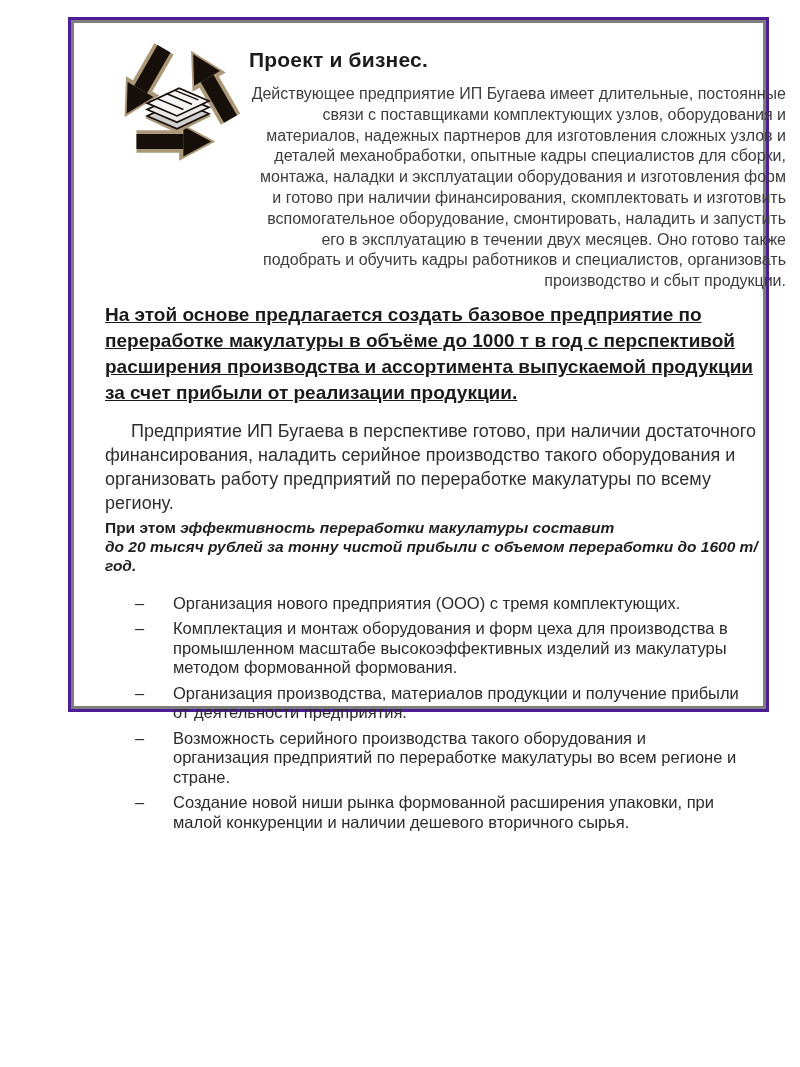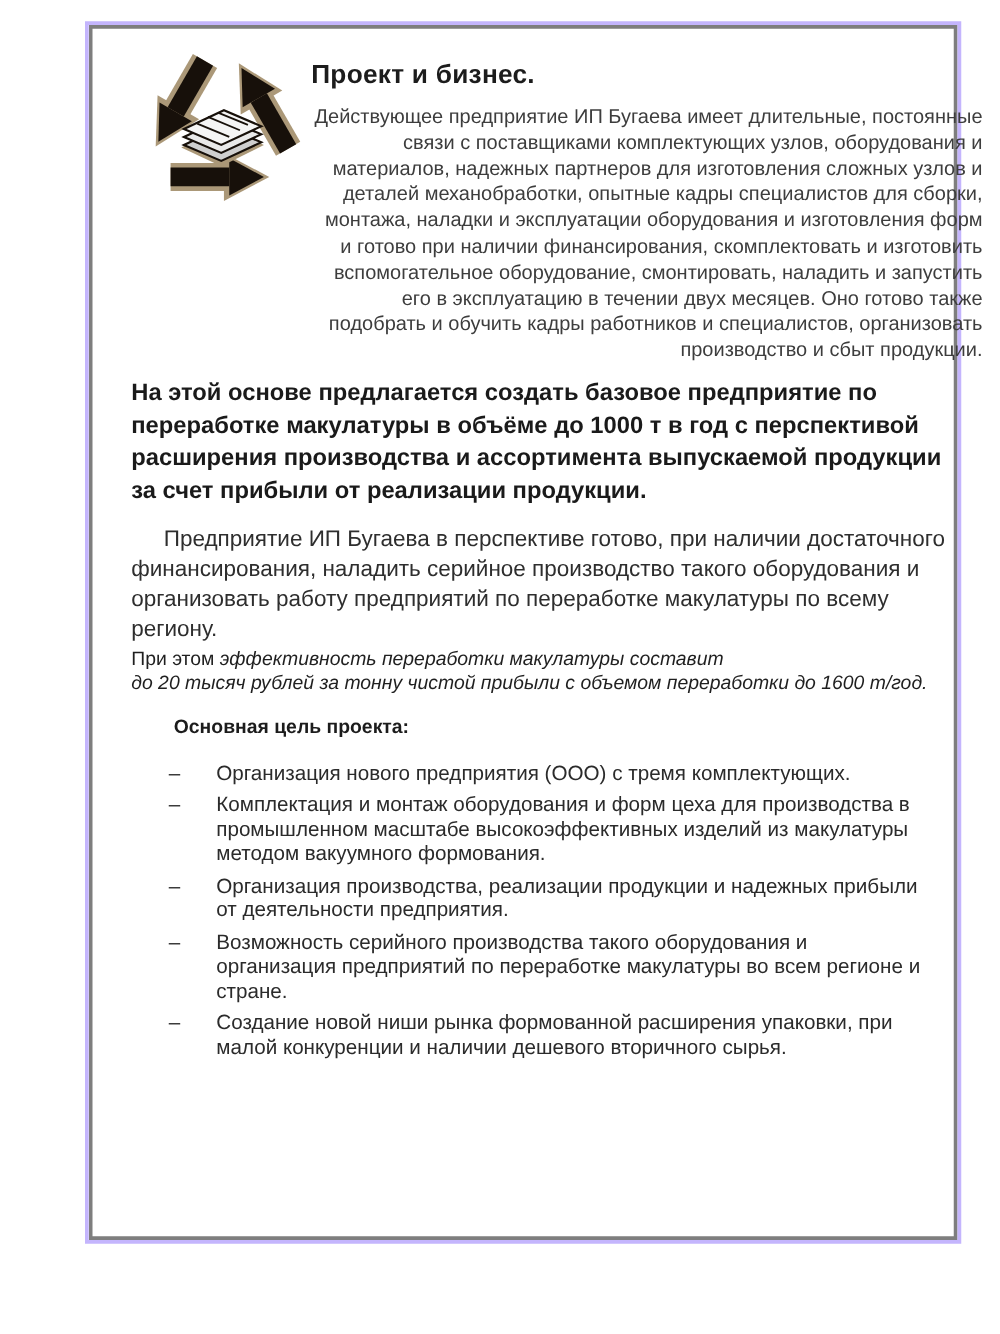--- a/index.html
+++ b/index.html
@@ -8,23 +8,23 @@
     background: #ffffff;
     font-family: "Liberation Sans", sans-serif;
     color: #2e2e2e;
     overflow: hidden;
   }
   .canvas { position: relative; width: 800px; height: 1067px; background: #fff; }
 
   .slide {
     position: absolute;
     left: 68px; top: 17px;
-    width: 701px; height: 978px;
+    width: 701px; height: 695px;
     background: #fff;
-    border: 3px solid #c4b5fd;
+    border: 3px solid #4c1d95;
     box-shadow: inset 0 0 0 3px #7e7e7e;
     padding: 15px 34px 0 34px;
   }
 
   
   .header-row { display: flex; align-items: flex-start; }
   .logo-box { width: 128px; height: 128px; flex: 0 0 128px; margin: 2px 0 0 8px; }
   .logo-box svg { width: 128px; height: 128px; display: block; }
   .header-text { margin-left: 8px; width: 540px; }
   .page-title {
@@ -33,34 +33,34 @@
   }
   .intro {
     font-size: 16px; line-height: 20.8px; color: #3d3d3d;
     width: 537px;
     text-align: right;
   }
 
   .proposal {
     margin-top: 10px;
     font-size: 19px; font-weight: bold; line-height: 26px;
-    color: #1a1a1a; 
+    color: #1a1a1a; text-decoration: underline;
     width: 672px;
   }
 
   .perspective {
     margin-top: 13px;
     font-size: 18px; line-height: 24px; color: #2e2e2e;
     text-indent: 26px;
     width: 655px;
   }
 
   .efficiency {
     margin-top: 3px;
-    font-size: 15.5px; font-weight: normal; line-height: 19px;
+    font-size: 15.5px; font-weight: bold; line-height: 19px;
     color: #1f1f1f; width: 680px;
   }
   .efficiency .upright { font-style: normal; }
   .efficiency i { font-style: italic; }
 
   .goals-heading {
     margin: 17px 0 0 34px;
     font-size: 15.5px; font-weight: bold; color: #1c1c1c;
   }
 
@@ -122,34 +122,33 @@
         <p class="intro">Действующее предприятие ИП Бугаева имеет длительные, постоянные связи с поставщиками комплектующих узлов, оборудования и материалов, надежных партнеров для изготовления сложных узлов и деталей механобработки, опытные кадры специалистов для сборки, монтажа, наладки и эксплуатации оборудования и изготовления форм и готово при наличии финансирования, скомплектовать и изготовить вспомогательное оборудование, смонтировать, наладить и запустить его в эксплуатацию в течении двух месяцев. Оно готово также подобрать и обучить кадры работников и специалистов, организовать производство и сбыт продукции.</p>
       </div>
     </div>
 
     <p class="proposal">На этой основе предлагается создать базовое предприятие по переработке макулатуры в объёме до 1000 т в год с перспективой расширения производства и ассортимента выпускаемой продукции за счет прибыли от реализации продукции.</p>
 
     <p class="perspective">Предприятие ИП Бугаева в перспективе готово, при наличии достаточного финансирования, наладить серийное производство такого оборудования и организовать работу предприятий по переработке макулатуры по всему региону.</p>
 
     <p class="efficiency"><span class="upright">При этом</span> <i>эффективность переработки макулатуры составит</i><br><i>до 20 тысяч рублей за тонну чистой прибыли с объемом переработки до 1600 т/год.</i></p>
 
-    <p class="goals-heading">Основная цель проекта:</p>
 
     <ul class="goals">
       <li>
         <span class="dash">–</span>
         <span class="txt">Организация нового предприятия (ООО) с тремя комплектующих.</span>
       </li>
       <li>
         <span class="dash">–</span>
-        <span class="txt">Комплектация и монтаж оборудования и форм цеха для производства в промышленном масштабе высокоэффективных изделий из макулатуры методом вакуумного формования.</span>
+        <span class="txt">Комплектация и монтаж оборудования и форм цеха для производства в промышленном масштабе высокоэффективных изделий из макулатуры методом формованной формования.</span>
       </li>
       <li>
         <span class="dash">–</span>
-        <span class="txt">Организация производства, реализации продукции и надежных прибыли от деятельности предприятия.</span>
+        <span class="txt">Организация производства, материалов продукции и получение прибыли от деятельности предприятия.</span>
       </li>
       <li>
         <span class="dash">–</span>
         <span class="txt">Возможность серийного производства такого оборудования и организация предприятий по переработке макулатуры во всем регионе и стране.</span>
       </li>
       <li>
         <span class="dash">–</span>
         <span class="txt">Создание новой ниши рынка формованной расширения упаковки, при малой конкуренции и наличии дешевого вторичного сырья.</span>
       </li>
     </ul>

